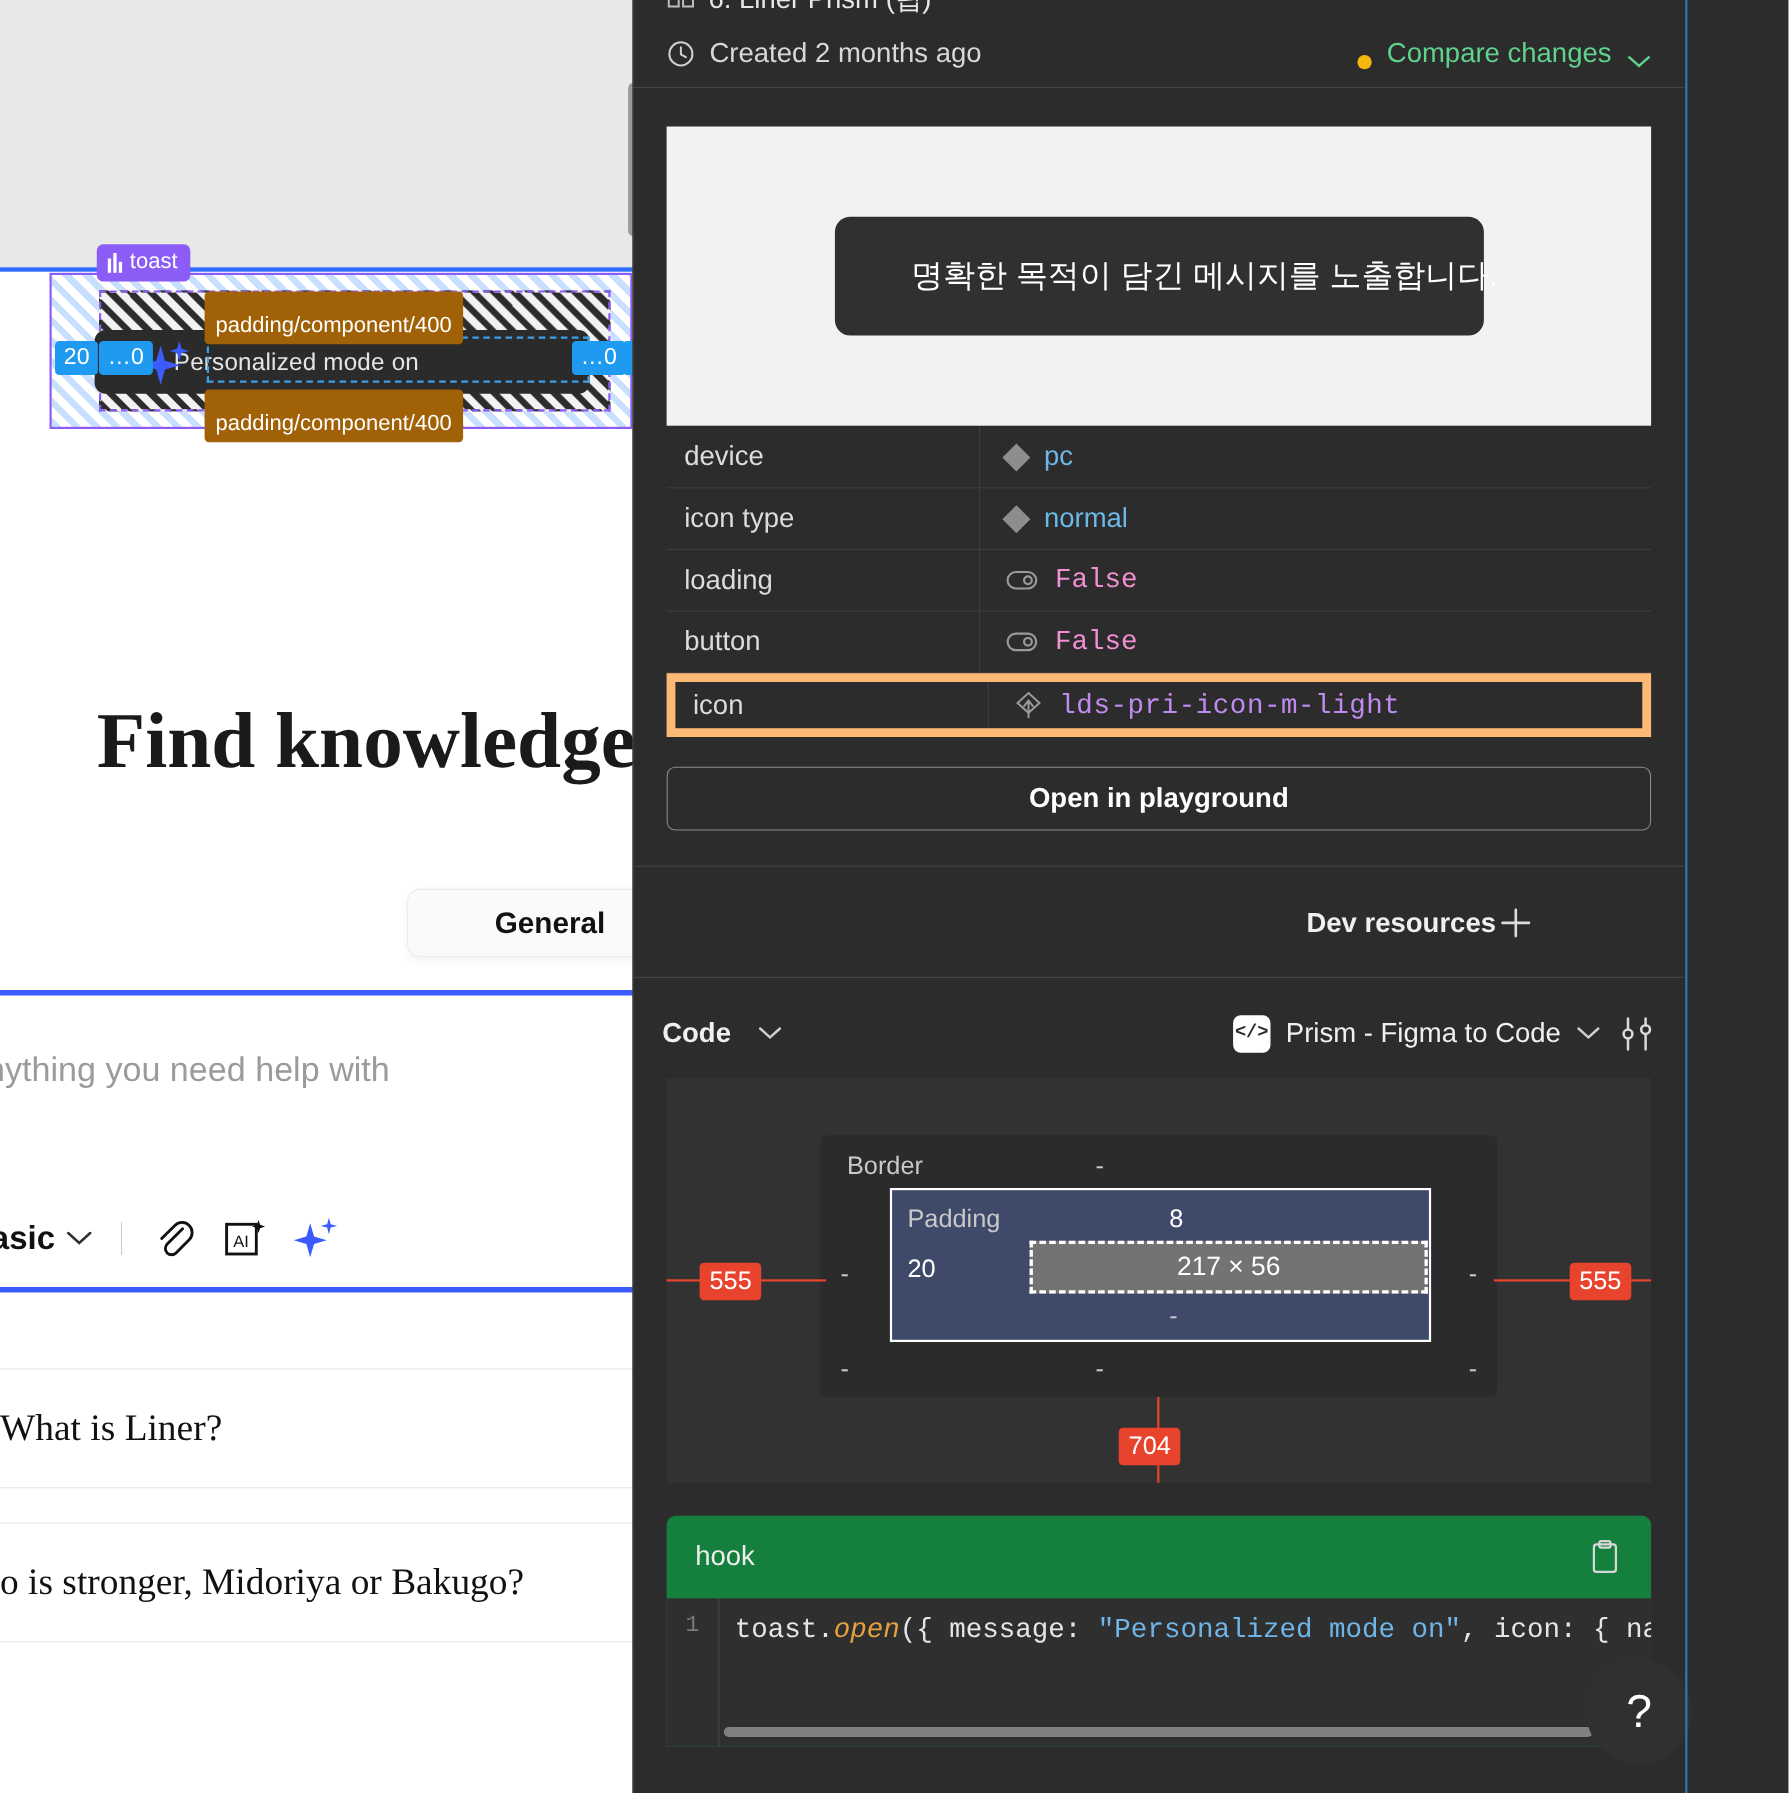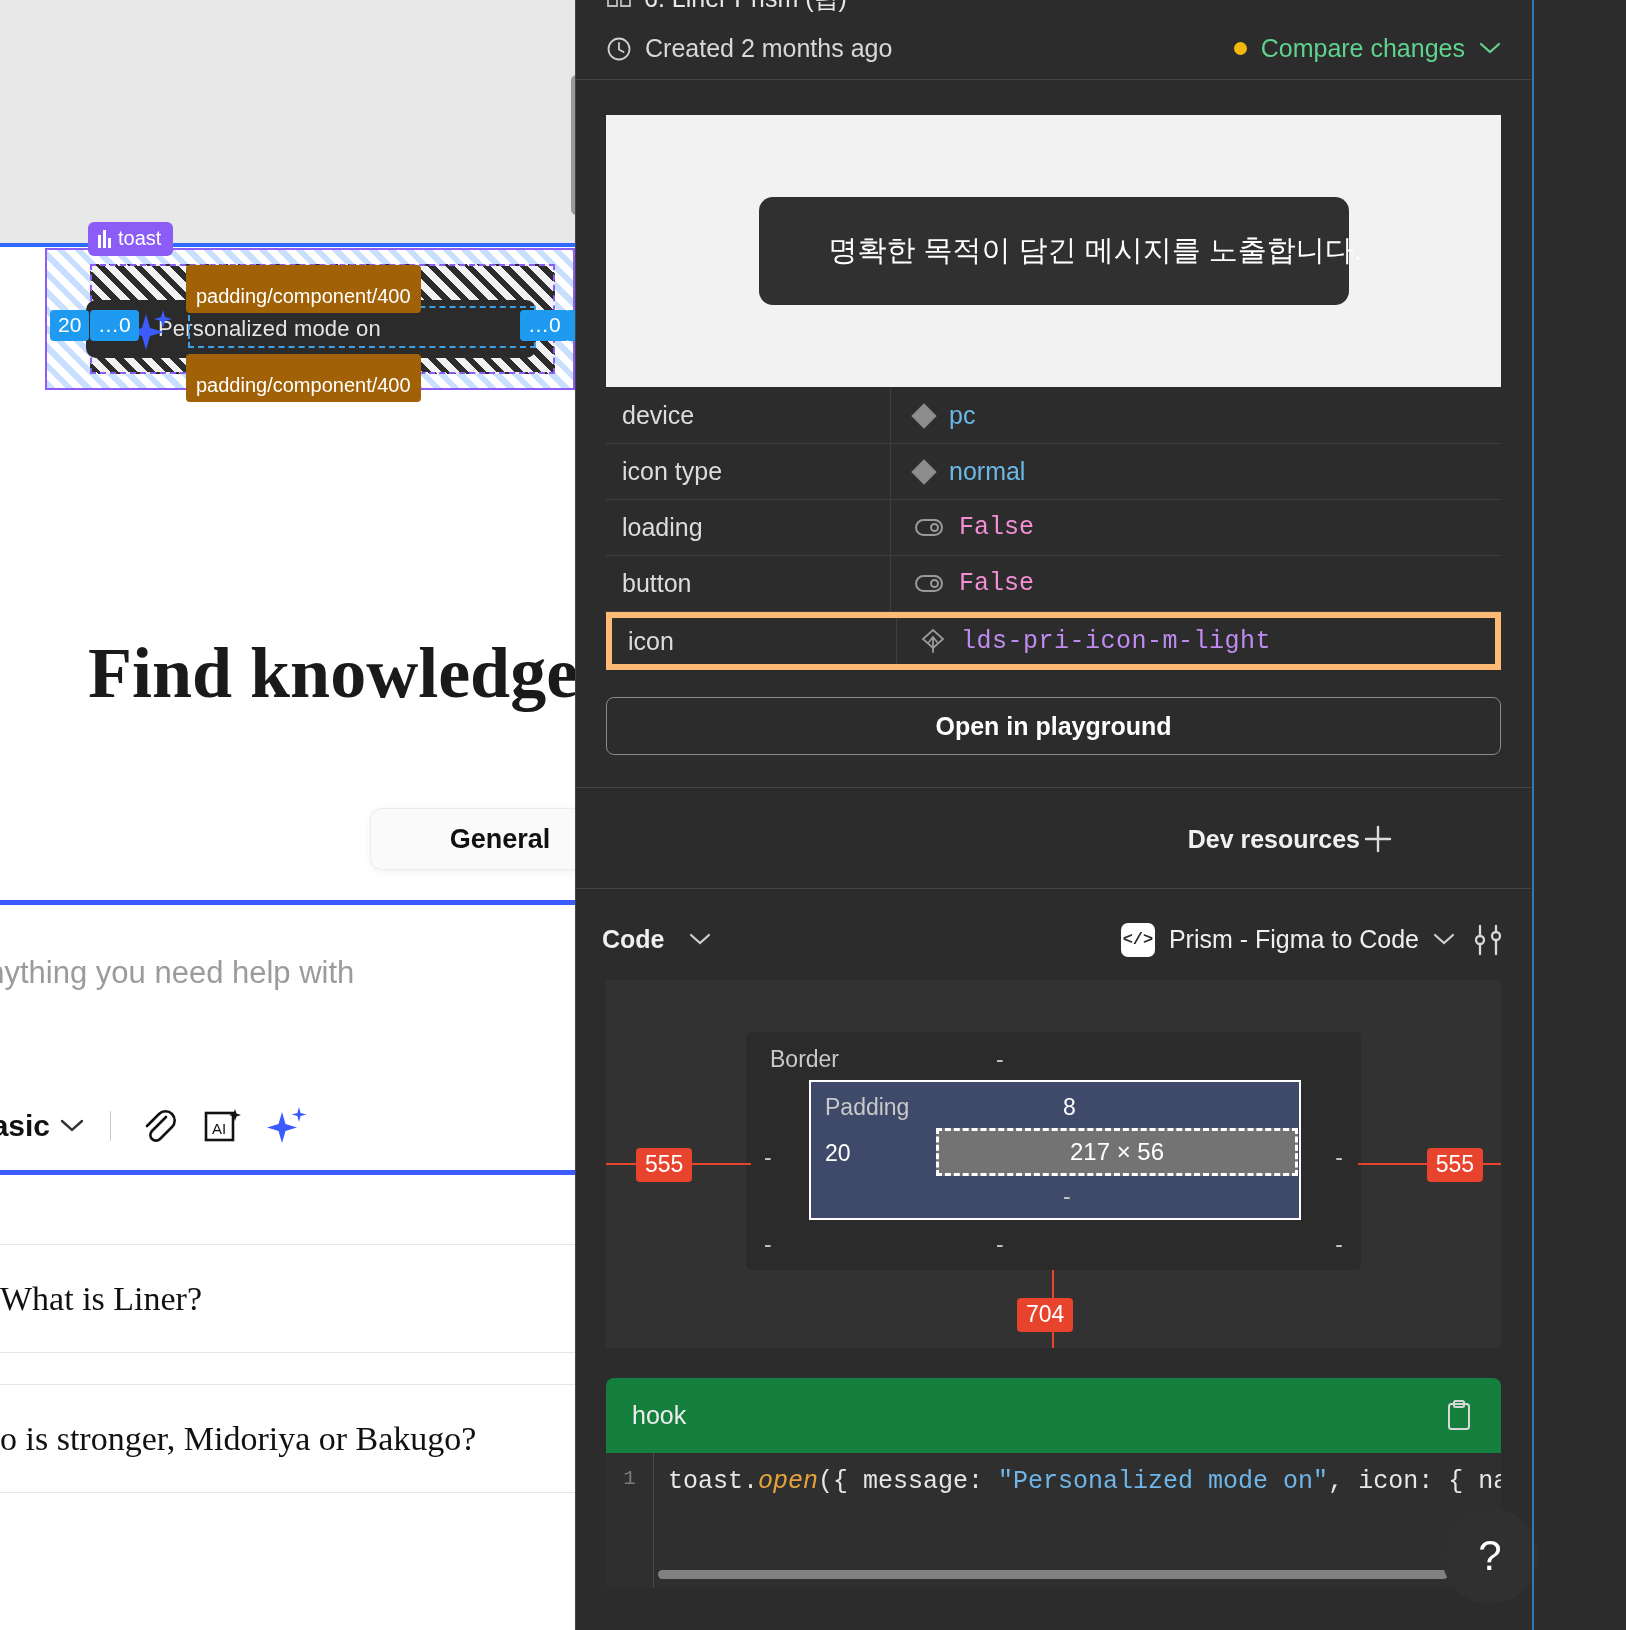--- a/index.html
+++ b/index.html
@@ -144,21 +144,21 @@
     font-size: 25px; color:#e8e8e8; white-space:nowrap;
   }
 
   .meta-row {
     position:absolute; left:0; top: 18px; width: 955px; height: 62px;
     display:flex; align-items:center; justify-content:space-between;
     padding: 0 30px;
     border-bottom: 1px solid #444;
   }
   .meta-left { display:flex; align-items:center; gap:13px; font-size:25px; color:#d8d8d8; }
-  .meta-right { display:flex; align-items:center; gap:14px; font-size:25px; color:#5fd38d; }
+  .meta-right { display:flex; align-items:flex-end; gap:14px; font-size:25px; color:#5fd38d; }
   .dot-amber { width:13px; height:13px; border-radius:50%; background:#f2b90c; }
 
   .preview {
     position:absolute; left: 30px; top: 115px;
     width: 895px; height: 272px; background:#f2f2f2;
     display:flex; align-items:center; justify-content:center;
   }
   .preview-toast {
     width: 590px; height: 108px; background:#303030; border-radius: 14px;
     display:flex; align-items:center; gap: 30px; padding: 0 40px;
@@ -168,21 +168,21 @@
   .prop-table { position:absolute; left: 30px; top: 388px; width: 895px; }
   .prop-row {
     display:flex; align-items:center; height: 56px;
     border-bottom: 1px solid #3e3e3e;
   }
   .prop-key {
     width: 285px; font-size: 25px; color:#dcdcdc; padding-left: 16px;
     border-right: 1px solid #3e3e3e; height:100%; display:flex; align-items:center;
   }
   .prop-val { display:flex; align-items:center; gap: 16px; padding-left: 24px; font-size:25px; }
-  .prop-row.highlight { border: 6px solid #fdba74; height: 58px; }
+  .prop-row.highlight { border: 8px solid #fdba74; height: 58px; }
   .v-variant { color:#6cb8e8; }
   .v-bool { color:#f48fd4; font-family:"Liberation Mono", monospace; }
   .v-instance { color:#c08bf0; font-family:"Liberation Mono", monospace; letter-spacing:.5px; }
   .diamond { width:18px; height:18px; background:#8d8d8d; transform: rotate(45deg); }
   .toggle-ic {
     width: 28px; height:17px; border: 2px solid #9a9a9a; border-radius: 10px;
     display:flex; align-items:center; justify-content:flex-end; padding-right:2px;
   }
   .toggle-ic i { width:9px; height:9px; border-radius:50%; border:2px solid #9a9a9a; display:block;}
 

